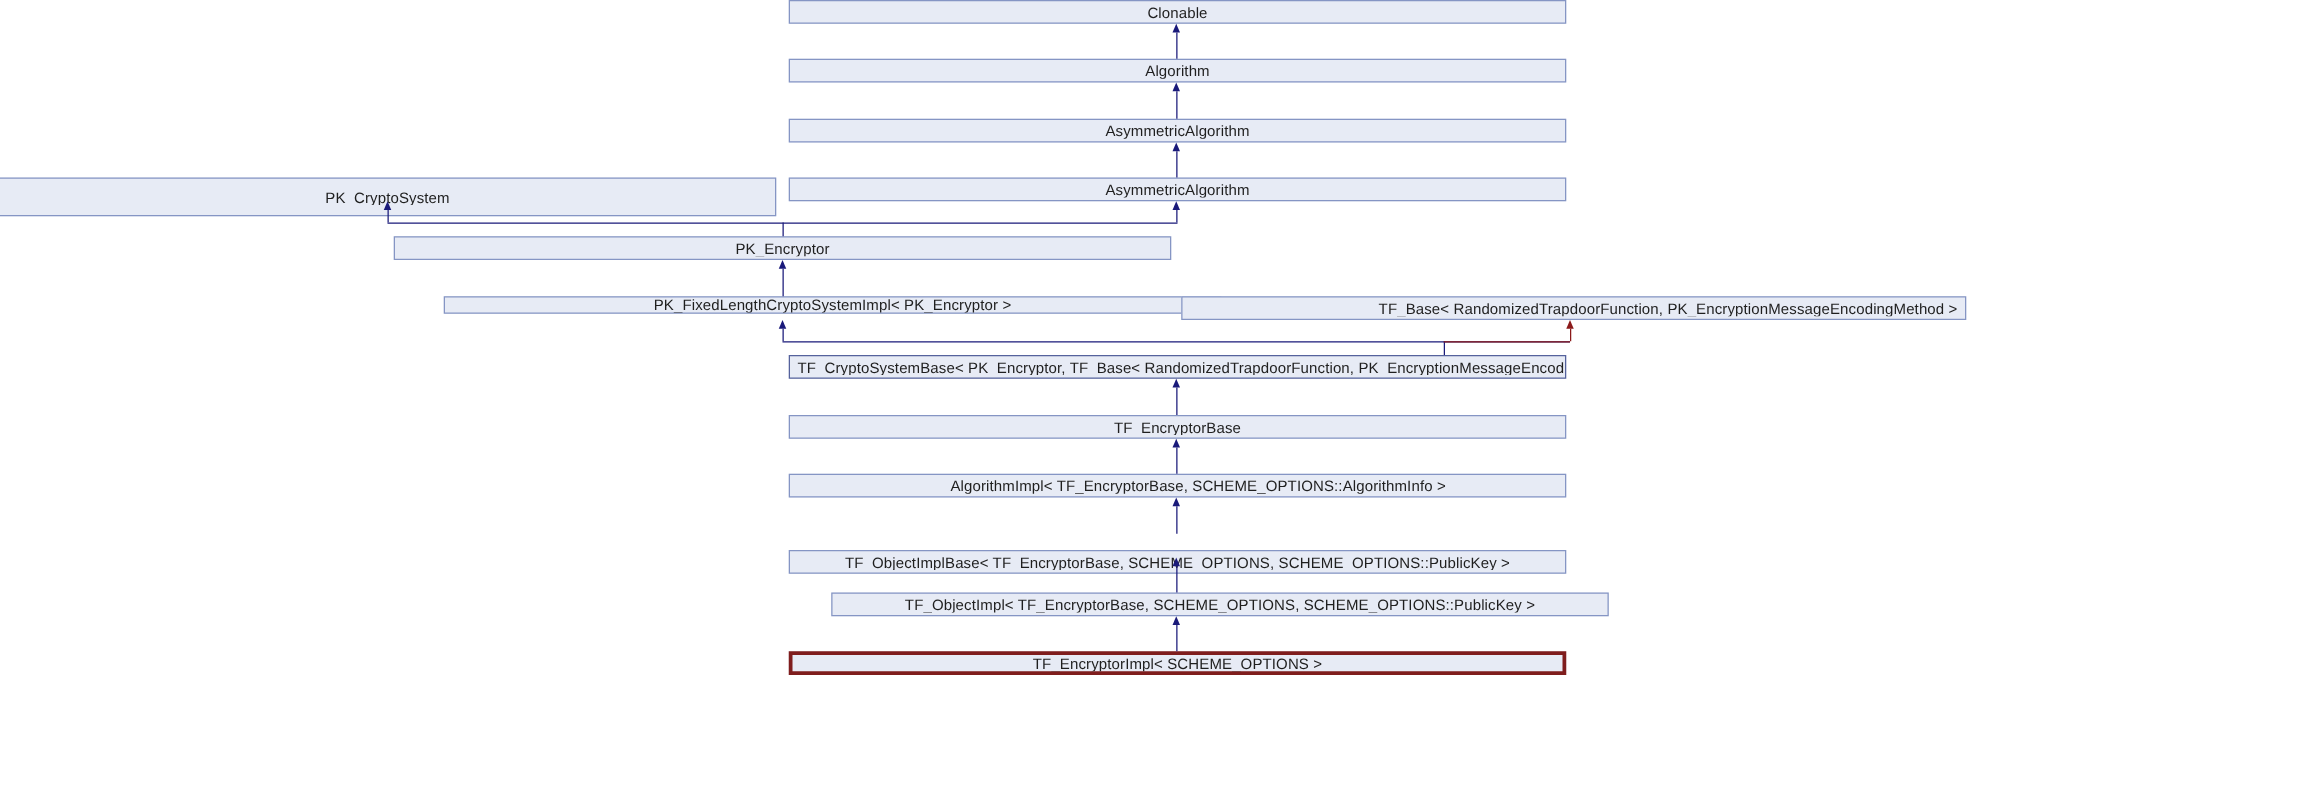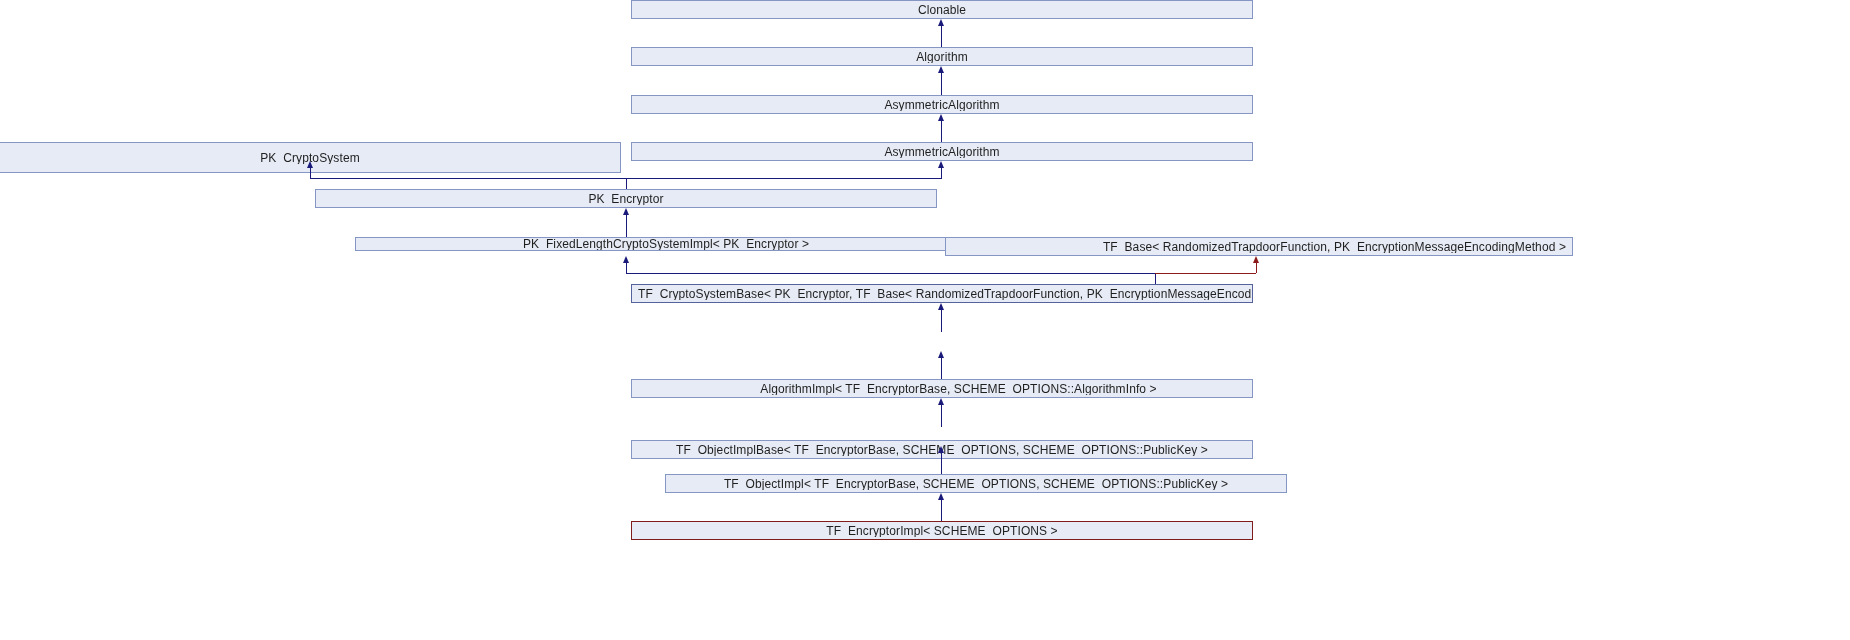--- a/index.html
+++ b/index.html
@@ -24,21 +24,21 @@
     color: #1f1f1f;
     font-size: 12px;
     line-height: 1;
     display: flex;
     align-items: center;
     justify-content: center;
     white-space: nowrap;
     letter-spacing: 0.1px;
   }
   .node.focus {
-    border: 1px solid #7f1d1d;
+    border: 3px solid #7f1d1d;
   }
   .node.mid {
     border: 1px solid #55629c;
   }
   .node .label {
     display: block;
     text-align: center;
     padding: 0 6px;
     overflow: hidden;
   }
@@ -101,20 +101,23 @@
   </div>
 
   <div class="node" style="left:945px; top:237px; width:628px; height:19px;justify-content:flex-end;">
     <span class="label">TF_Base&lt; RandomizedTrapdoorFunction, PK_EncryptionMessageEncodingMethod &gt;</span>
   </div>
 
   <div class="node mid" style="left:631px; top:284px; width:622px; height:19px;">
     <span class="label">TF_CryptoSystemBase&lt; PK_Encryptor, TF_Base&lt; RandomizedTrapdoorFunction, PK_EncryptionMessageEncodingMethod &gt; &gt;</span>
   </div>
 
+  <div class="node" style="left:631px; top:332px; width:622px; height:19px;">
+    <span class="label">TF_EncryptorBase</span>
+  </div>
 
   <div class="node" style="left:631px; top:379px; width:622px; height:19px;padding-left:33px;">
     <span class="label">AlgorithmImpl&lt; TF_EncryptorBase, SCHEME_OPTIONS::AlgorithmInfo &gt;</span>
   </div>
 
   <div class="node" style="left:631px; top:427px; width:622px; height:19px;margin-top:13px;">
     <span class="label">TF_ObjectImplBase&lt; TF_EncryptorBase, SCHEME_OPTIONS, SCHEME_OPTIONS::PublicKey &gt;</span>
   </div>
 
   <div class="node" style="left:631px; top:474px; width:622px; height:19px;margin-left:34px;">

